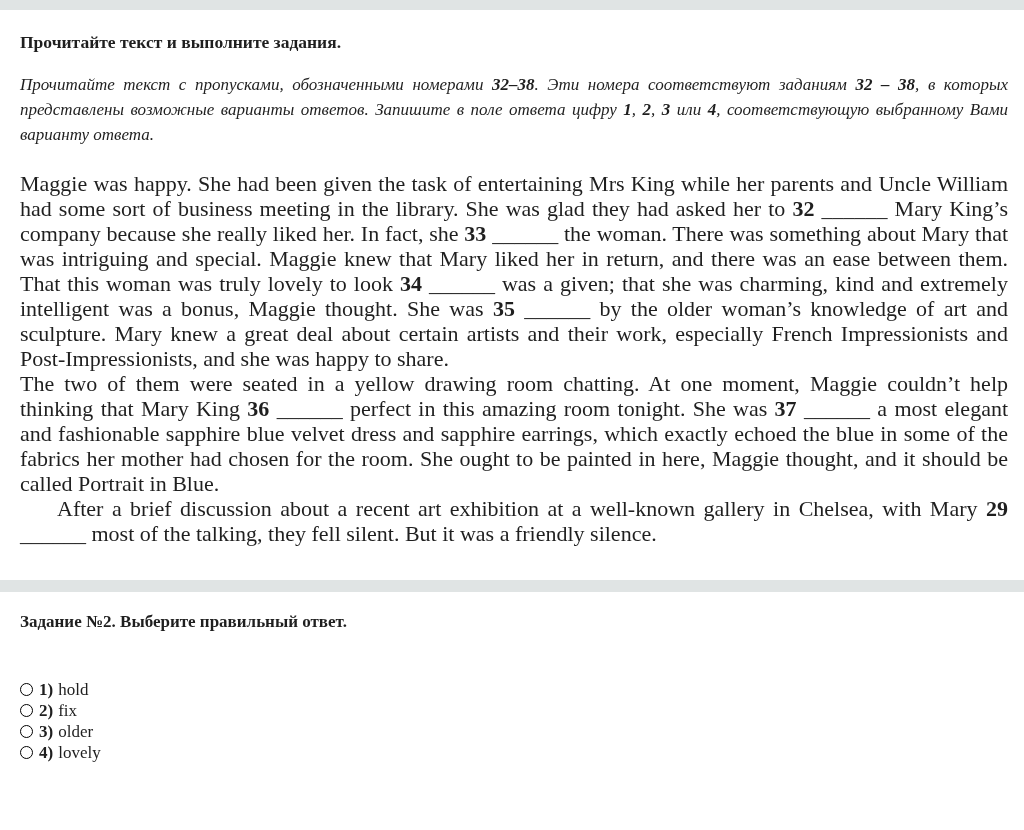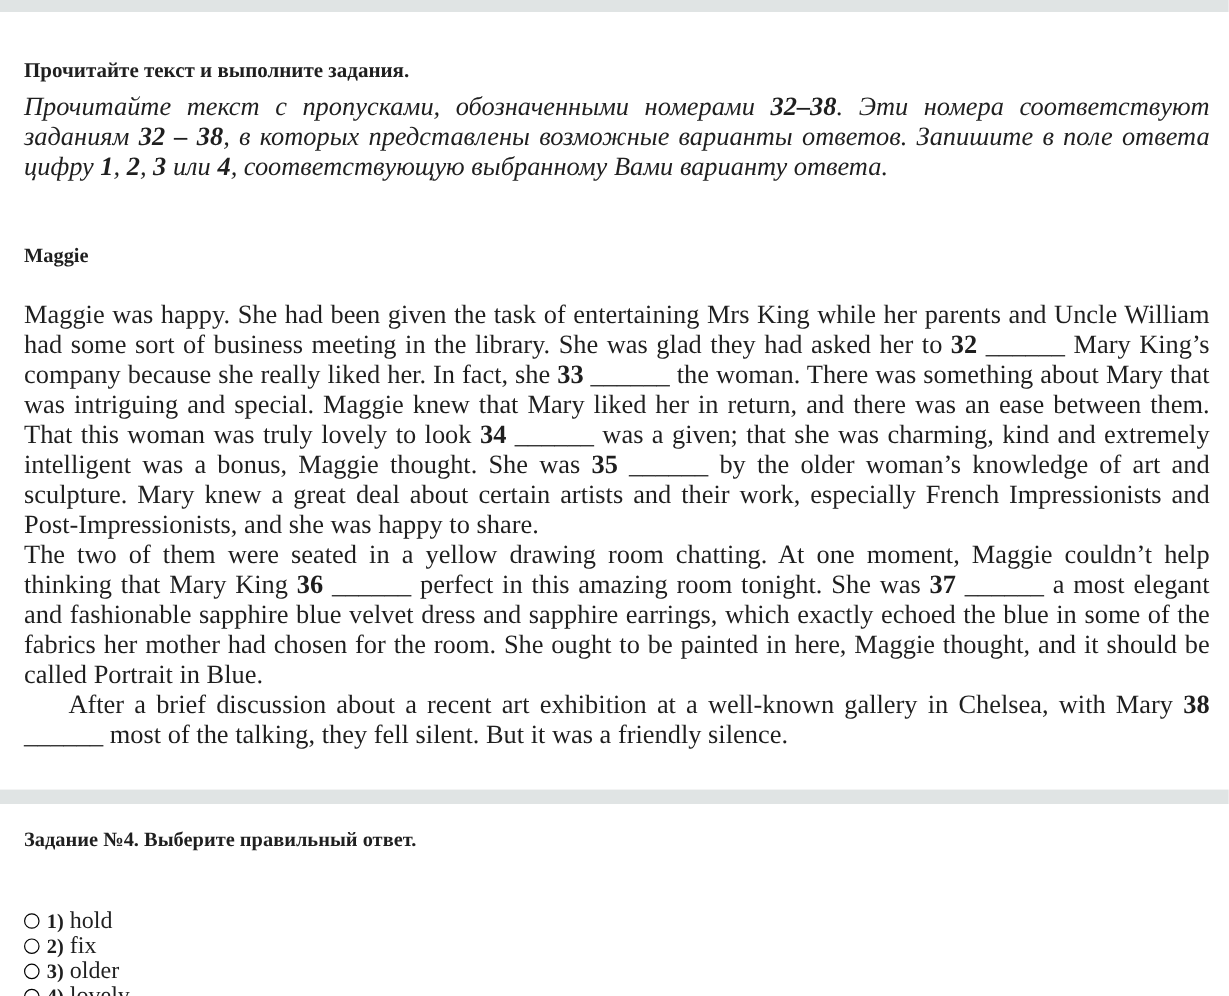--- a/index.html
+++ b/index.html
@@ -7,29 +7,29 @@
     width: 1024px; height: 830px;
     background: #ffffff;
     overflow: hidden;
     font-family: "Liberation Serif", "DejaVu Serif", serif;
     color: #1f1f1f;
   }
   .topbar {
     width: 1024px; height: 10px;
     background: #e0e4e4;
   }
-  .main { padding: 36px 16px 0 20px; }
+  .main { padding: 20px 16px 0 20px; }
   .page-title {
     font-size: 17.5px; font-weight: bold;
     line-height: 25px;
   }
   .intro {
-    margin-top: 5px;
+    margin-top: 17px;
     font-style: italic;
-    font-size: 22px;
+    font-size: 17px;
     line-height: 25px;
     text-align: justify;
   }
   .passage-title {
     margin-top: 49px;
     font-size: 17px; font-weight: bold;
     line-height: 25px;
   }
   .passage { margin-top: 24px; }
   .passage p {
@@ -64,45 +64,44 @@
     border: 1.4px solid #000;
     border-radius: 50%;
     background: #fff;
     margin-right: 6px;
     flex: 0 0 auto;
   }
   .opt-num {
     font-size: 17px; font-weight: bold;
     margin-right: 5px;
   }
-  .opt-label { font-size: 20px; }
+  .opt-label { font-size: 17px; }
 </style>
 </head>
 <body>
 
 <div class="topbar"></div>
 
 <div class="main">
   <div class="page-title">Прочитайте текст и выполните задания.</div>
 
   <p class="intro"><span>Прочитайте текст с пропусками, обозначенными номерами </span><span class="b">32–38</span><span>. Эти номера соответствуют заданиям </span><span class="b">32 – 38</span><span>, в которых представлены возможные варианты ответов. Запишите в поле ответа цифру </span><span class="b">1</span><span>, </span><span class="b">2</span><span>, </span><span class="b">3</span><span> или </span><span class="b">4</span><span>, соответствующую выбранному Вами варианту ответа.</span></p>
 
-  <div class="passage-title">Maggie</div>
 
   <div class="passage">
     <p><span>Maggie was happy. She had been given the task of entertaining Mrs King while her parents and Uncle William had some sort of business meeting in the library. She was glad they had asked her to </span><span class="b">32</span><span class="gap"> ______ </span><span>Mary King’s company because she really liked her. In fact, she </span><span class="b">33</span><span class="gap"> ______ </span><span>the woman. There was something about Mary that was intriguing and special. Maggie knew that Mary liked her in return, and there was an ease between them. That this woman was truly lovely to look </span><span class="b">34</span><span class="gap"> ______ </span><span>was a given; that she was charming, kind and extremely intelligent was a bonus, Maggie thought. She was </span><span class="b">35</span><span class="gap"> ______ </span><span>by the older woman’s knowledge of art and sculpture. Mary knew a great deal about certain artists and their work, especially French Impressionists and Post-Impressionists, and she was happy to share.</span></p>
     <p><span>The two of them were seated in a yellow drawing room chatting. At one moment, Maggie couldn’t help thinking that Mary King </span><span class="b">36</span><span class="gap"> ______ </span><span>perfect in this amazing room tonight. She was </span><span class="b">37</span><span class="gap"> ______ </span><span>a most elegant and fashionable sapphire blue velvet dress and sapphire earrings, which exactly echoed the blue in some of the fabrics her mother had chosen for the room. She ought to be painted in here, Maggie thought, and it should be called </span><span class="i">Portrait in Blue</span><span>.</span></p>
-    <p class="indent"><span>After a brief discussion about a recent art exhibition at a well-known gallery in Chelsea, with Mary </span><span class="b">38</span><span class="gap"> ______ </span><span>most of the talking, they fell silent. But it was a friendly silence.</span></p>
+    <p class="indent"><span>After a brief discussion about a recent art exhibition at a well-known gallery in Chelsea, with Mary </span><span class="b">29</span><span class="gap"> ______ </span><span>most of the talking, they fell silent. But it was a friendly silence.</span></p>
   </div>
 </div>
 
 <div class="divider"></div>
 
 <div class="task">
-  <div class="task-title">Задание №4. Выберите правильный ответ.</div>
+  <div class="task-title">Задание №2. Выберите правильный ответ.</div>
 
   <div class="options">
     <label class="option">
       <span class="radio"></span>
       <span class="opt-num">1)</span>
       <span class="opt-label">hold</span>
     </label>
     <label class="option">
       <span class="radio"></span>
       <span class="opt-num">2)</span>

